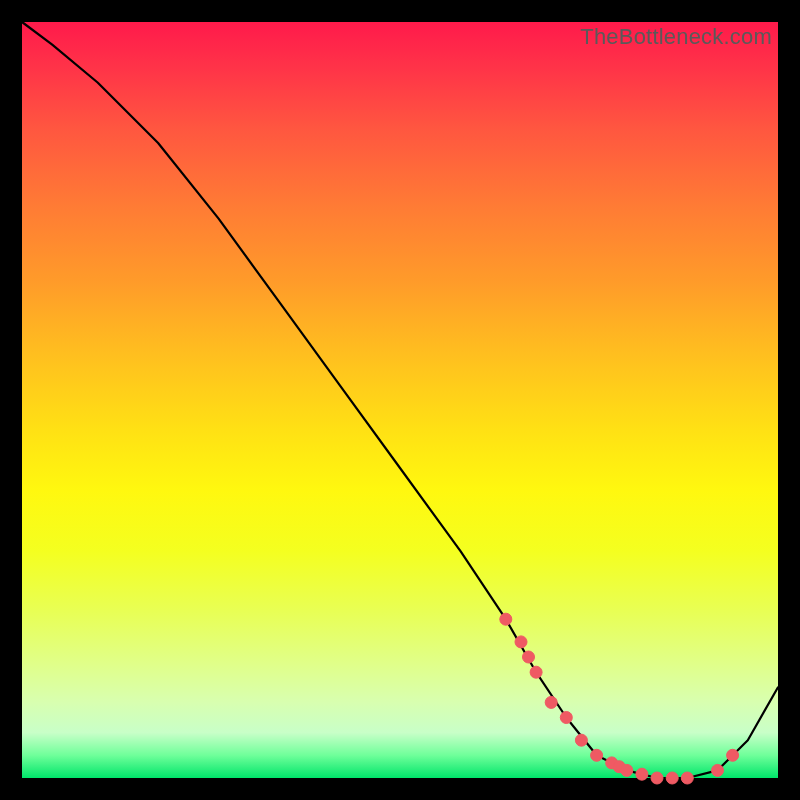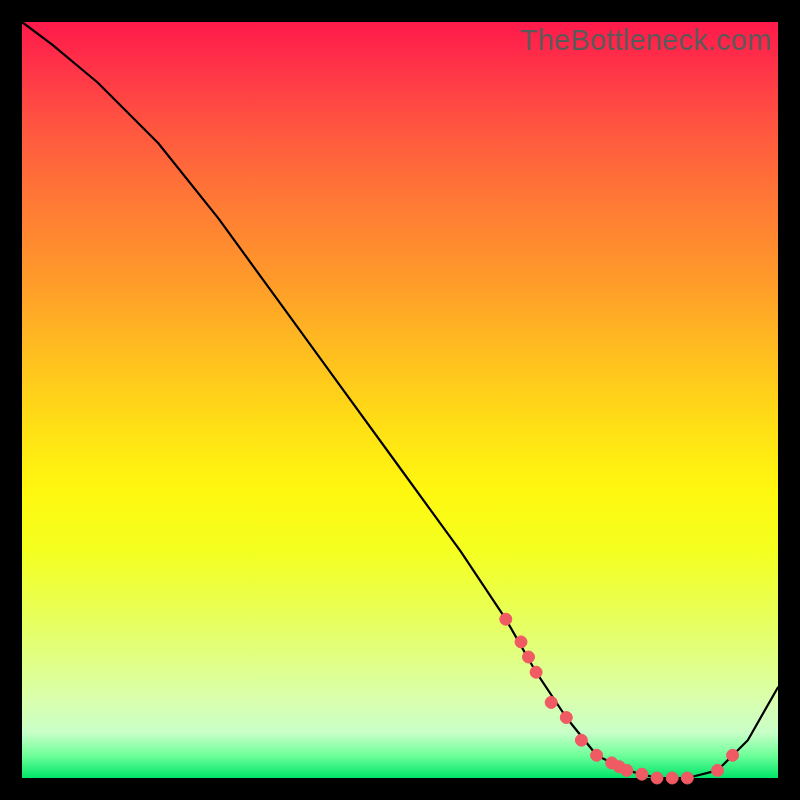--- a/index.html
+++ b/index.html
@@ -39,21 +39,21 @@
       #c8ffc8 94%,
       #6fff9a 97%,
       #00e56a 100%
     );
   }
   .watermark {
     position: absolute;
     top: 2px;
     right: 6px;
     color: #5a5a5a;
-    font-size: 29px;
+    font-size: 22px;
     font-weight: 500;
     letter-spacing: 0.2px;
     user-select: none;
   }
   svg.curve {
     position: absolute;
     left: 0;
     top: 0;
     width: 756px;
     height: 756px;

